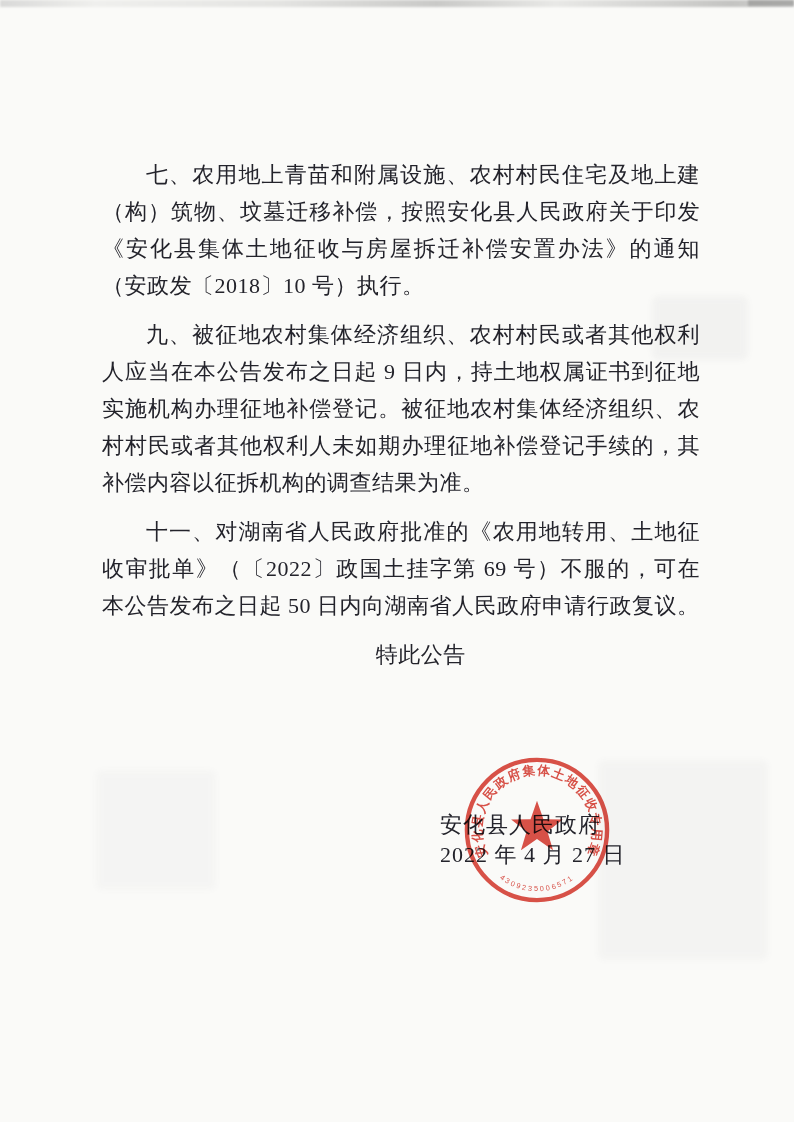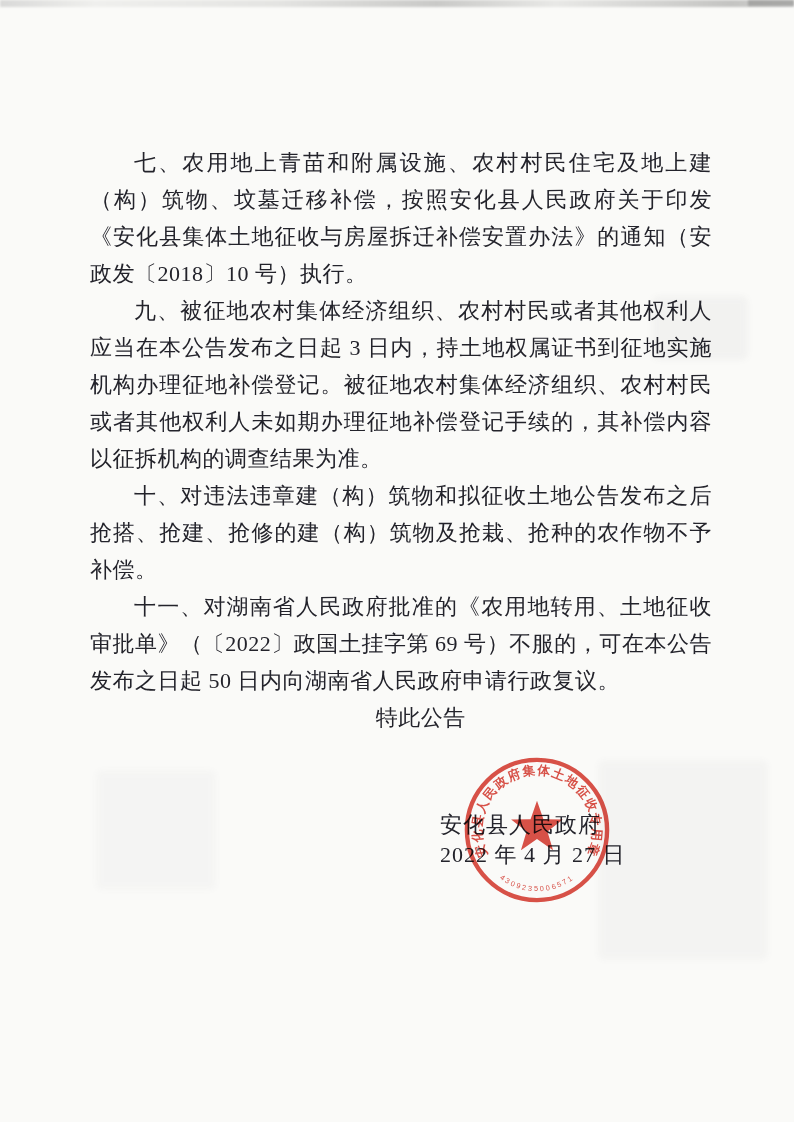--- a/index.html
+++ b/index.html
@@ -52,21 +52,21 @@
     left: 90px;
     top: 144px;
     width: 622px;
     font-size: 22px;
     line-height: 37px;
     text-align: justify;
     text-justify: inter-character;
     letter-spacing: .5px;
   }
   .content p {
-    margin: 0;
+    margin: 12px;
     text-indent: 2em;
   }
   .content p.closing {
     text-indent: 1.8em;
     text-align: center;
   }
 
   
   .signature {
     position: absolute;
@@ -101,22 +101,21 @@
 <div class="page">
 
   <div class="scan-edge-top"></div>
   <div class="corner-mark"></div>
   <div class="smudge s1"></div>
   <div class="smudge s2"></div>
   <div class="smudge s3"></div>
 
   <div class="content">
     <p>七、农用地上青苗和附属设施、农村村民住宅及地上建（构）筑物、坟墓迁移补偿，按照安化县人民政府关于印发《安化县集体土地征收与房屋拆迁补偿安置办法》的通知（安政发〔2018〕10 号）执行。</p>
-    <p>九、被征地农村集体经济组织、农村村民或者其他权利人应当在本公告发布之日起 3 日内，持土地权属证书到征地实施机构办理征地补偿登记。被征地农村集体经济组织、农村村民或者其他权利人未如期办理征地补偿登记手续的，其补偿内容以征拆机构的调查结果为准。</p>
-    <p>十、对违法违章建（构）筑物和拟征收土地公告发布之后抢搭、抢建、抢修的建（构）筑物及抢栽、抢种的农作物不予补偿。</p>
+    <p>九、被征地农村集体经济组织、农村村民或者其他权利人应当在本公告发布之日起 9 日内，持土地权属证书到征地实施机构办理征地补偿登记。被征地农村集体经济组织、农村村民或者其他权利人未如期办理征地补偿登记手续的，其补偿内容以征拆机构的调查结果为准。</p>
     <p>十一、对湖南省人民政府批准的《农用地转用、土地征收审批单》（〔2022〕政国土挂字第 69 号）不服的，可在本公告发布之日起 50 日内向湖南省人民政府申请行政复议。</p>
     <p class="closing">特此公告</p>
   </div>
 
   <div class="signature">
     <div class="issuer">安化县人民政府</div>
     <div class="date">2022 年 4 月 27 日</div>
   </div>
 
   <div class="seal">

